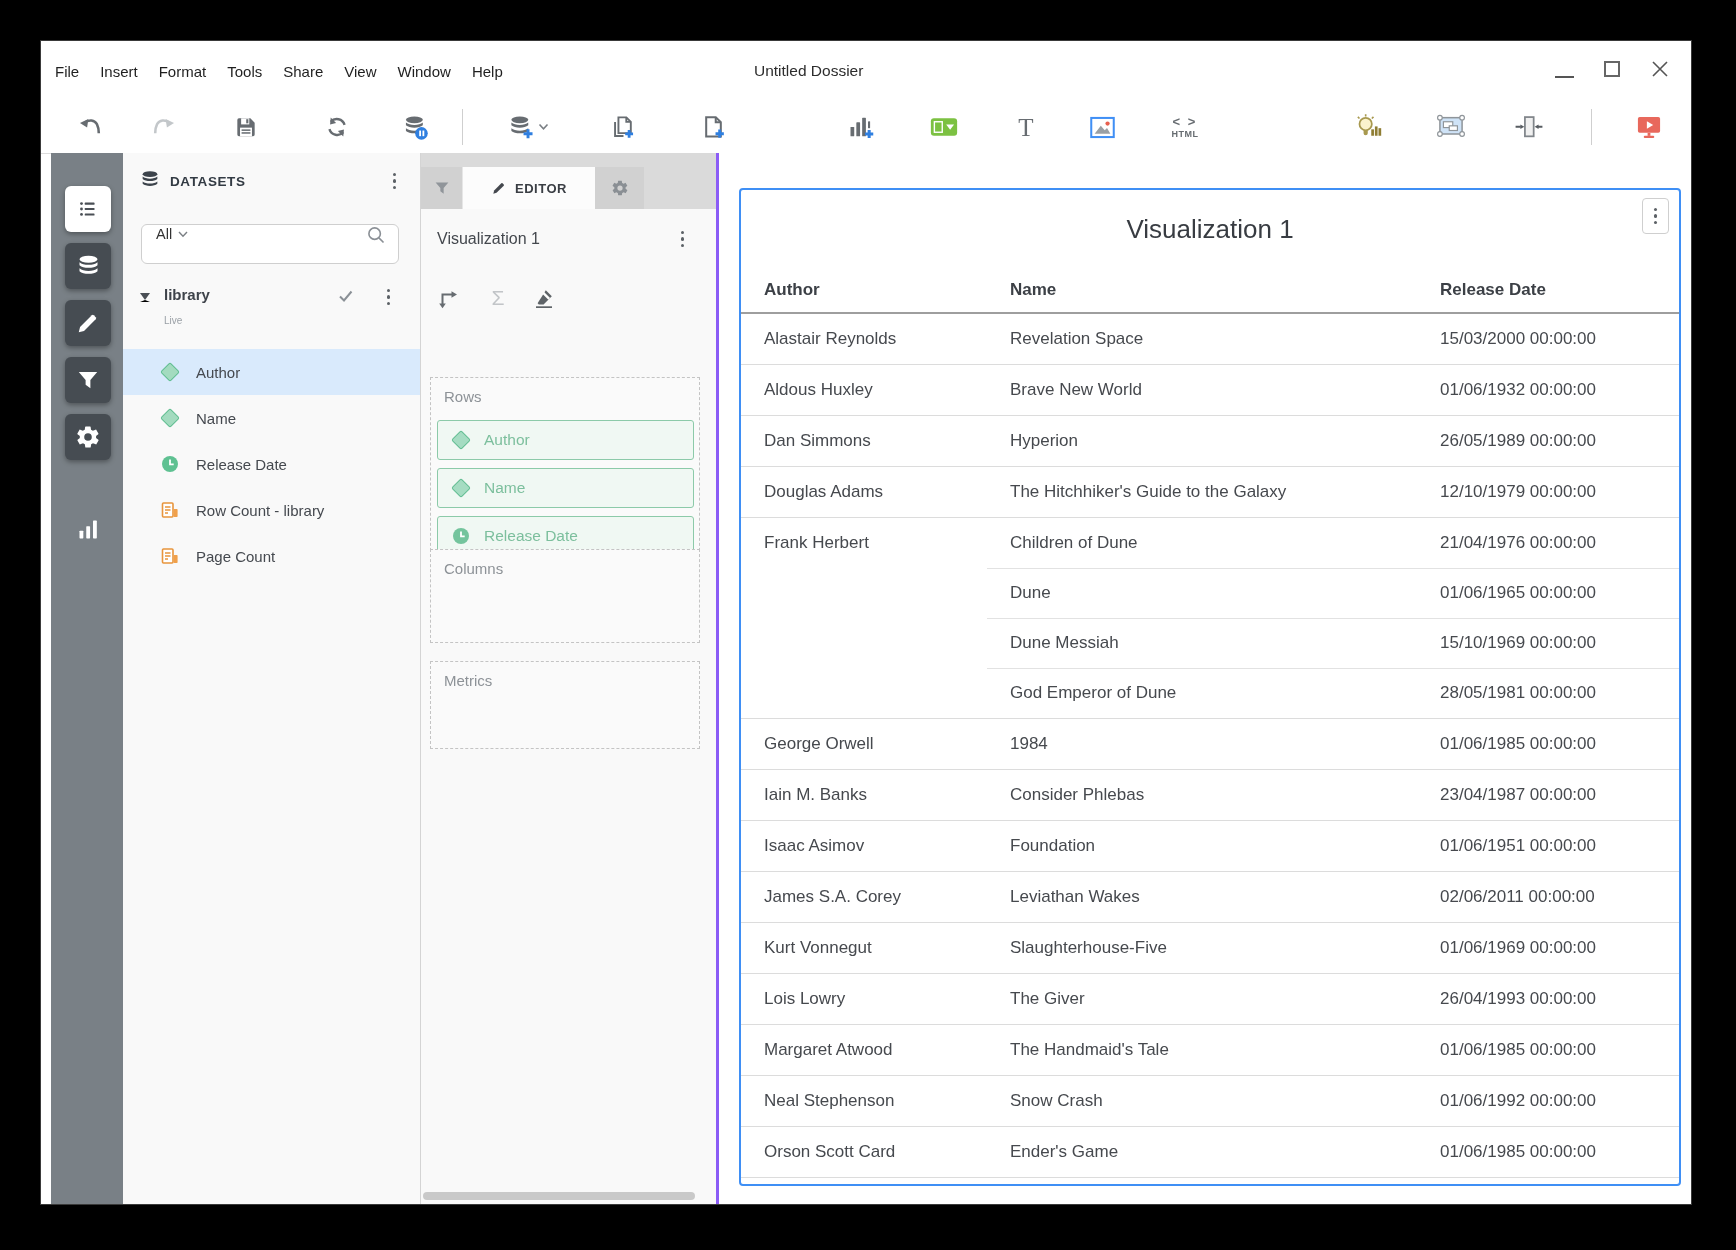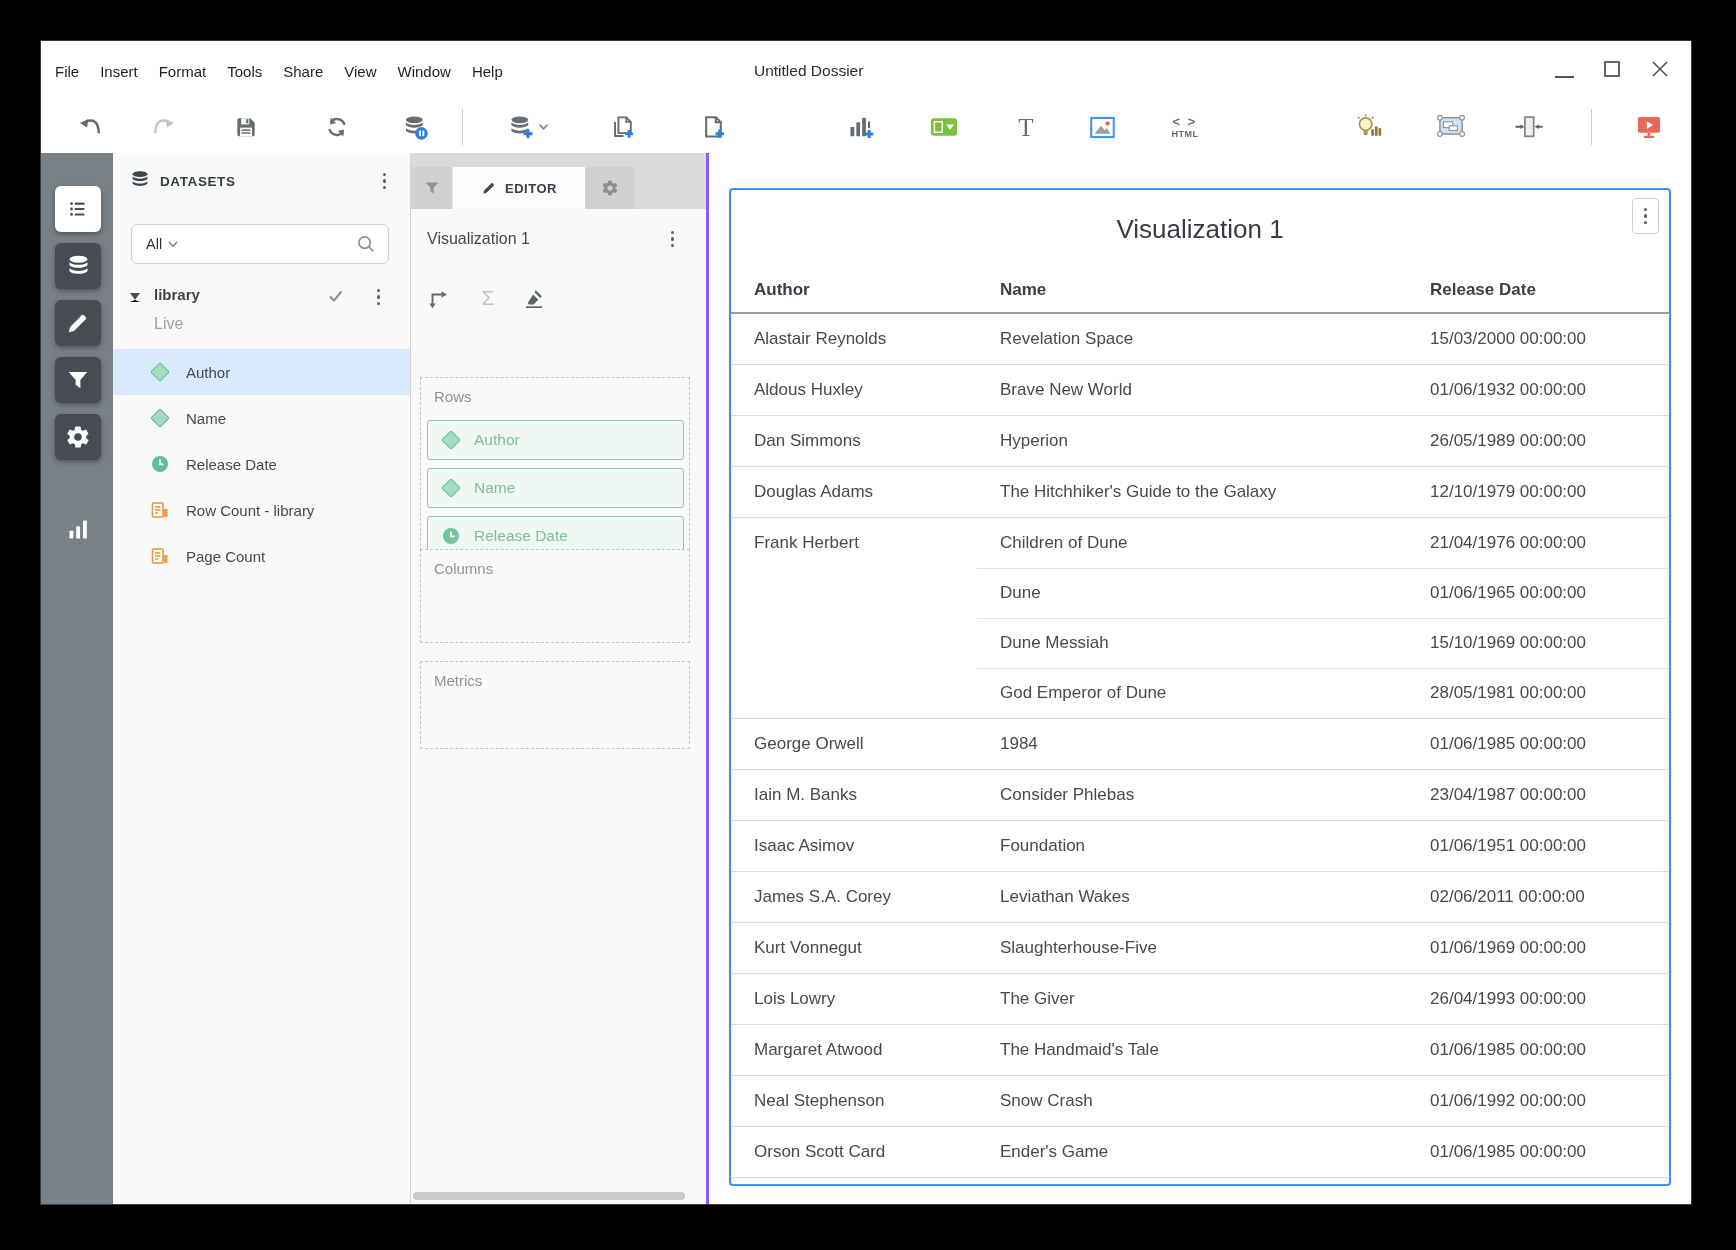--- a/index.html
+++ b/index.html
@@ -21,48 +21,48 @@
   .tb{position:absolute;top:12px;width:28px;height:28px;display:flex;align-items:center;justify-content:center;
       background:none;border:none;padding:0;}
   .tb svg{display:block;}
   .tb-sep{position:absolute;top:8px;width:1px;height:36px;background:#cfcfcf;}
   .t-glyph{font-family:"Liberation Serif", serif;font-size:25px;color:#676c71;line-height:1;}
   .html-icon{display:flex;flex-direction:column;align-items:center;line-height:1;color:#676c71;}
   .html-top{font-size:13px;font-weight:bold;letter-spacing:2px;}
   .html-bot{font-size:9px;font-weight:bold;letter-spacing:.5px;margin-top:2px;}
   .chev{margin-left:3px;}
   
-  .app-body{position:absolute;left:0;top:112px;width:100%;height:1053px;display:flex;}
+  .app-body{position:absolute;left:10px;top:112px;width:100%;height:1053px;display:flex;}
   
   .iconstrip{position:relative;width:72px;height:100%;background:#798086;flex:none;}
   .strip-btn{position:absolute;left:14px;width:46px;height:46px;border-radius:6px;background:#464c52;
      display:flex;align-items:center;justify-content:center;border:none;padding:0;
      box-shadow:0 2px 5px rgba(0,0,0,.35);}
   .strip-btn.white{background:#fff;}
   .strip-btn.bare{background:none;box-shadow:none;}
   
   .datasets-panel{position:relative;width:298px;height:100%;background:#f9f9f9;border-right:1px solid #d4d4d4;
      flex:none;box-sizing:border-box;}
   .dp-header{position:absolute;left:0;top:8px;width:100%;height:42px;}
   .dp-header .db{position:absolute;left:16px;top:8px;}
   .dp-title{position:absolute;left:47px;top:13px;font-size:13.5px;font-weight:bold;letter-spacing:.6px;color:#333b44;}
   .kebab{display:flex;flex-direction:column;gap:3px;align-items:center;background:none;border:none;padding:4px;}
   .kebab i{width:3.4px;height:3.4px;border-radius:50%;background:#5c6166;display:block;}
   .dp-kebab{position:absolute;right:20px;top:8px;}
   .search-box{position:absolute;left:18px;top:71px;width:258px;height:40px;background:#fff;border:1px solid #cfcfcf;
-     border-radius:6px;box-sizing:border-box;display:flex;align-items:center;}
+     border-radius:6px;box-sizing:border-box;display:flex;align-items:flex-start;}
   .search-filter{display:flex;align-items:center;gap:6px;padding-left:14px;font-size:14.5px;color:#333;background:none;border:none;}
   .search-mag{margin-left:auto;margin-right:12px;background:none;border:none;padding:0;display:flex;}
   .ds-row{position:absolute;left:0;top:128px;width:100%;height:32px;font-weight:bold;}
   .ds-expander{position:absolute;left:17px;top:12px;width:0;height:0;border-left:5.5px solid transparent;
      border-right:5.5px solid transparent;border-top:7px solid #4a4f55;background:none;padding:0;}
   .ds-name{position:absolute;left:41px;top:5px;font-size:15px;color:#3e434a;}
   .ds-check{position:absolute;left:214px;top:6px;}
   .ds-kebab{position:absolute;left:260px;top:4px;}
-  .ds-mode{position:absolute;left:41px;top:162px;font-size:16px;color:#9aa0a6;}
+  .ds-mode{position:absolute;left:41px;top:162px;font-size:10px;color:#9aa0a6;}
   .fields{position:absolute;left:0;top:196px;width:100%;}
   .field-row{position:relative;height:46px;display:flex;align-items:center;}
   .field-row.selected{background:#d9eafc;}
   .fi{display:none;margin-left:38px;width:18px;flex:none;}
   .diamond{width:12px;height:12px;background:#a3dbbf;border:1.5px solid #5fbd90;border-radius:2px;
      transform:rotate(45deg);display:inline-block;}
   .field-row.t-attribute .fi-diamond{display:flex;justify-content:center;}
   .field-row.t-date .fi-clock{display:flex;justify-content:center;}
   .field-row.t-metric .fi-metric{display:flex;justify-content:center;}
   .field-label{margin-left:17px;font-size:15px;color:#45494f;}

